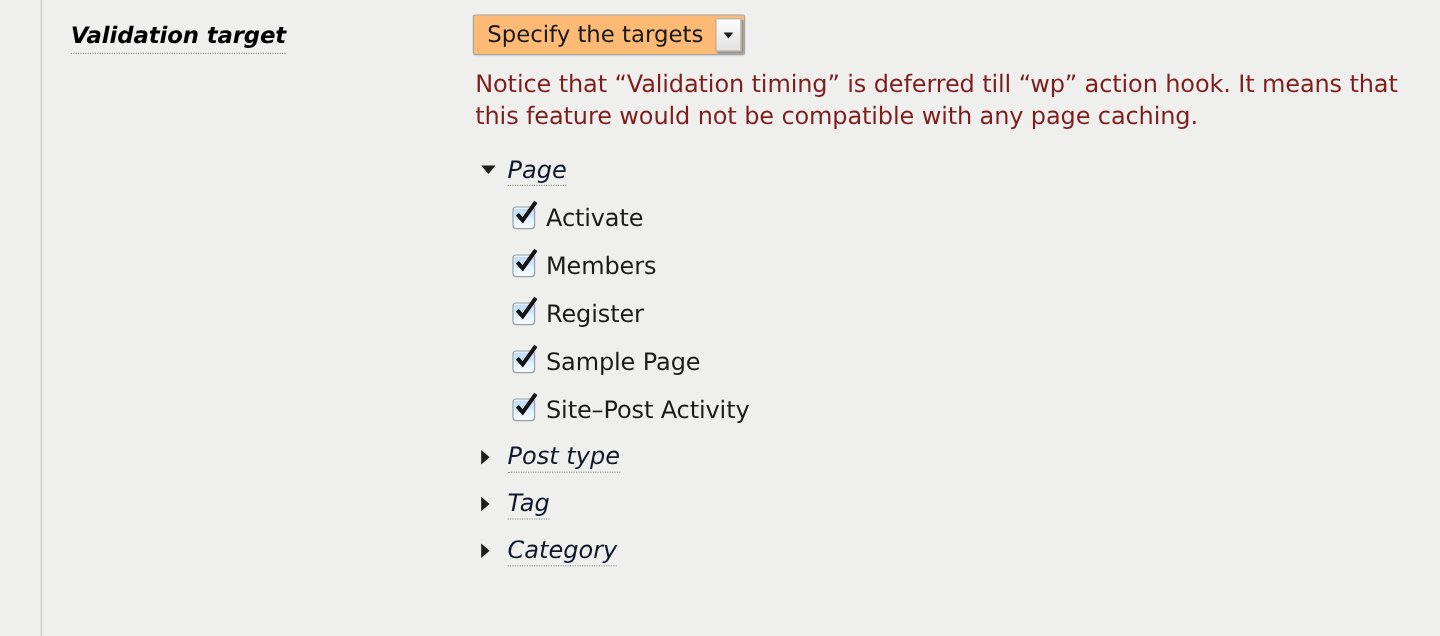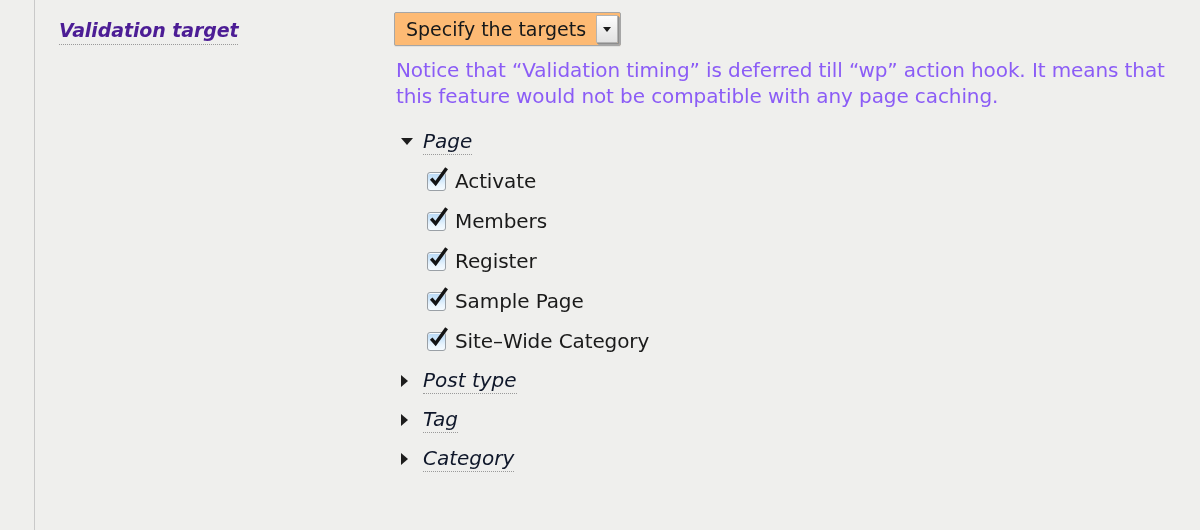--- a/index.html
+++ b/index.html
@@ -49,21 +49,21 @@
     padding-top: 19px;
     padding-left: 24px;
     box-sizing: border-box;
   }
 
   .field-label {
     font-weight: bold;
     font-style: italic;
     font-size: 19px;
     line-height: 23px;
-    color: #4c1d95;
+    color: #000000;
     border-bottom: 1px dotted #9a9a9a;
     display: inline-block;
     padding-bottom: 2px;
     letter-spacing: -0.1px;
   }
 
   
   .value-cell {
     flex: 1 1 auto;
     padding-top: 12px;
@@ -111,21 +111,21 @@
     width: 0; height: 0;
     border-left: 4px solid transparent;
     border-right: 4px solid transparent;
     border-top: 5px solid #1a1a1a;
   }
 
   
   .notice {
     font-size: 20px;
     line-height: 26px;
-    color: #8b5cf6;
+    color: #7f1d1d;
     margin: 11px 0 0 2px;
     max-width: 770px;
     letter-spacing: -0.1px;
   }
 
   
   .tree {
     margin-top: 13px;
     margin-left: 2px;
   }
@@ -266,21 +266,21 @@
               </svg>
             </span>
             <span class="item-label">Sample Page</span>
           </label>
           <label class="tree-item">
             <span class="cb">
               <svg viewBox="0 0 25 25" aria-hidden="true">
                 <path d="M5.2 12.6 L9.6 17.6 L20.6 2.2" fill="none" stroke="#141414" stroke-width="3.4" stroke-linecap="butt" stroke-linejoin="miter"></path>
               </svg>
             </span>
-            <span class="item-label">Site–Wide Category</span>
+            <span class="item-label">Site–Post Activity</span>
           </label>
         </div>
         <div class="tree-group-header">
           <span class="tw">
             <span class="tri-right"></span>
           </span>
           <span class="group-name">Post type</span>
         </div>
         <div class="tree-group-header">
           <span class="tw">

